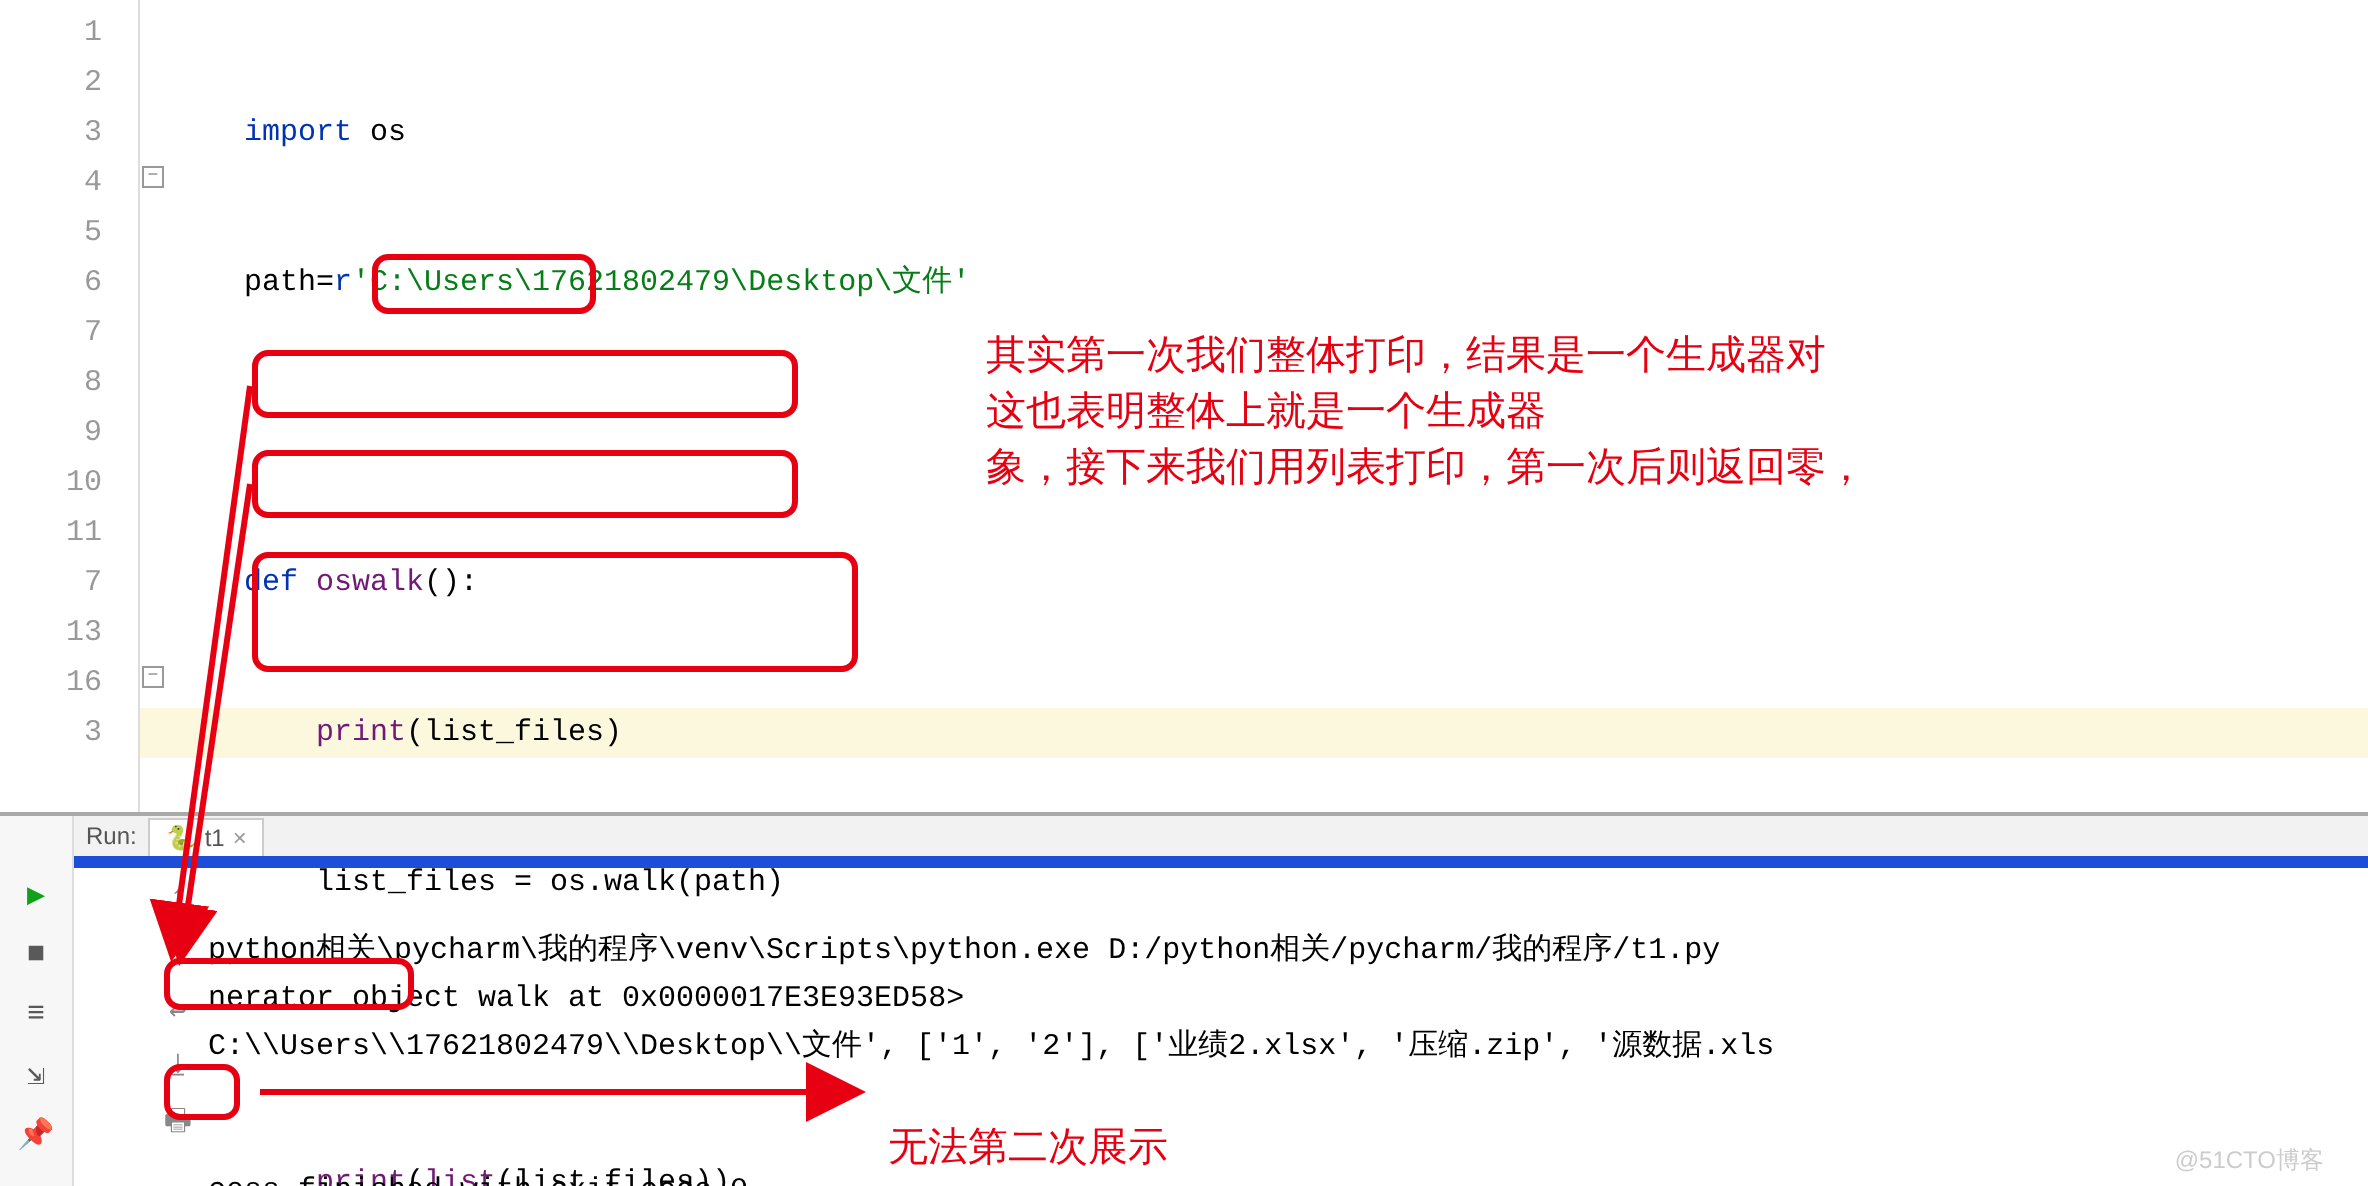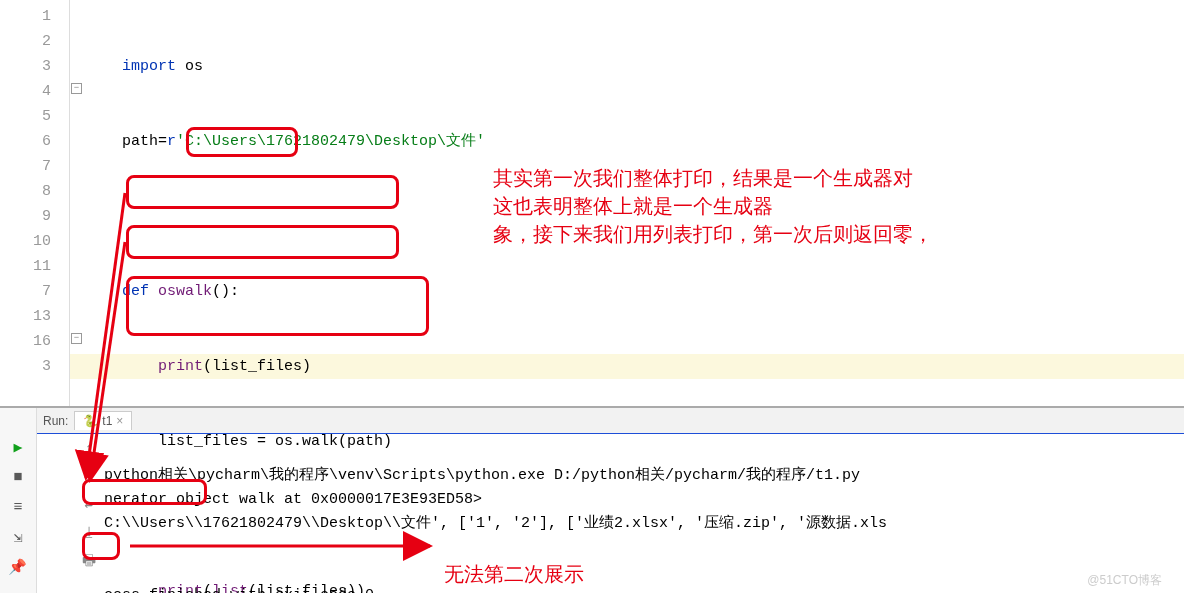--- a/index.html
+++ b/index.html
@@ -14,21 +14,21 @@
 .hl-line { background: #fcf8dd; position: absolute; left: 0; right: 0; height: 25px; z-index: -1; }
 .kw { color: #0033b3; }
 .str { color: #067d17; }
 .fn { color: #701a75; }
 .annot { position: absolute; color: #e60012; font-family: "SimHei","Microsoft YaHei",sans-serif; font-size: 20px; line-height: 28px; z-index: 30; font-weight: 500; }
 .red-box { position: absolute; border: 3px solid #e60012; border-radius: 8px; z-index: 20; pointer-events: none; }
 .run-panel { position: relative; height: 185px; display: flex; }
 .run-toolbar { width: 37px; background: #f7f7f7; border-right: 1px solid #ddd; display: flex; flex-direction: column; align-items: center; padding-top: 30px; gap: 12px; }
 .tb-icon { width: 18px; height: 18px; display: flex; align-items: center; justify-content: center; color: #595959; cursor: pointer; }
 .run-body { flex: 1; position: relative; }
-.run-tabs { height: 26px; background: #f2f2f2; border-bottom: 1px solid #1d4ed8; display: flex; align-items: center; padding-left: 6px; font-family: "Segoe UI",sans-serif; font-size: 12px; color: #555; }
+.run-tabs { height: 26px; background: #f2f2f2; border-bottom: 6px solid #1d4ed8; display: flex; align-items: center; padding-left: 6px; font-family: "Segoe UI",sans-serif; font-size: 12px; color: #555; }
 .run-tab { padding: 2px 8px; background: #fff; border: 1px solid #ccc; border-bottom: none; margin-left: 6px; display: flex; align-items: center; gap: 4px; }
 .tab-close { color: #999; cursor: pointer; }
 .console { padding: 6px 10px; line-height: 24px; white-space: pre; overflow: hidden; }
 .sub-toolbar { position: absolute; left: 37px; top: 26px; width: 30px; height: 160px; background: #fff; display: flex; flex-direction: column; align-items: center; padding-top: 6px; gap: 10px; }
 .sub-icon { width: 18px; height: 18px; color: #888; cursor: pointer; display:flex;align-items:center;justify-content:center;}
 .console-wrap { margin-left: 30px; }
 .watermark { position: absolute; right: 22px; bottom: 4px; color: #ccc; font-size: 12px; font-family: sans-serif; }
 .play { color: #11a01b; }
 </style>
 </head>

